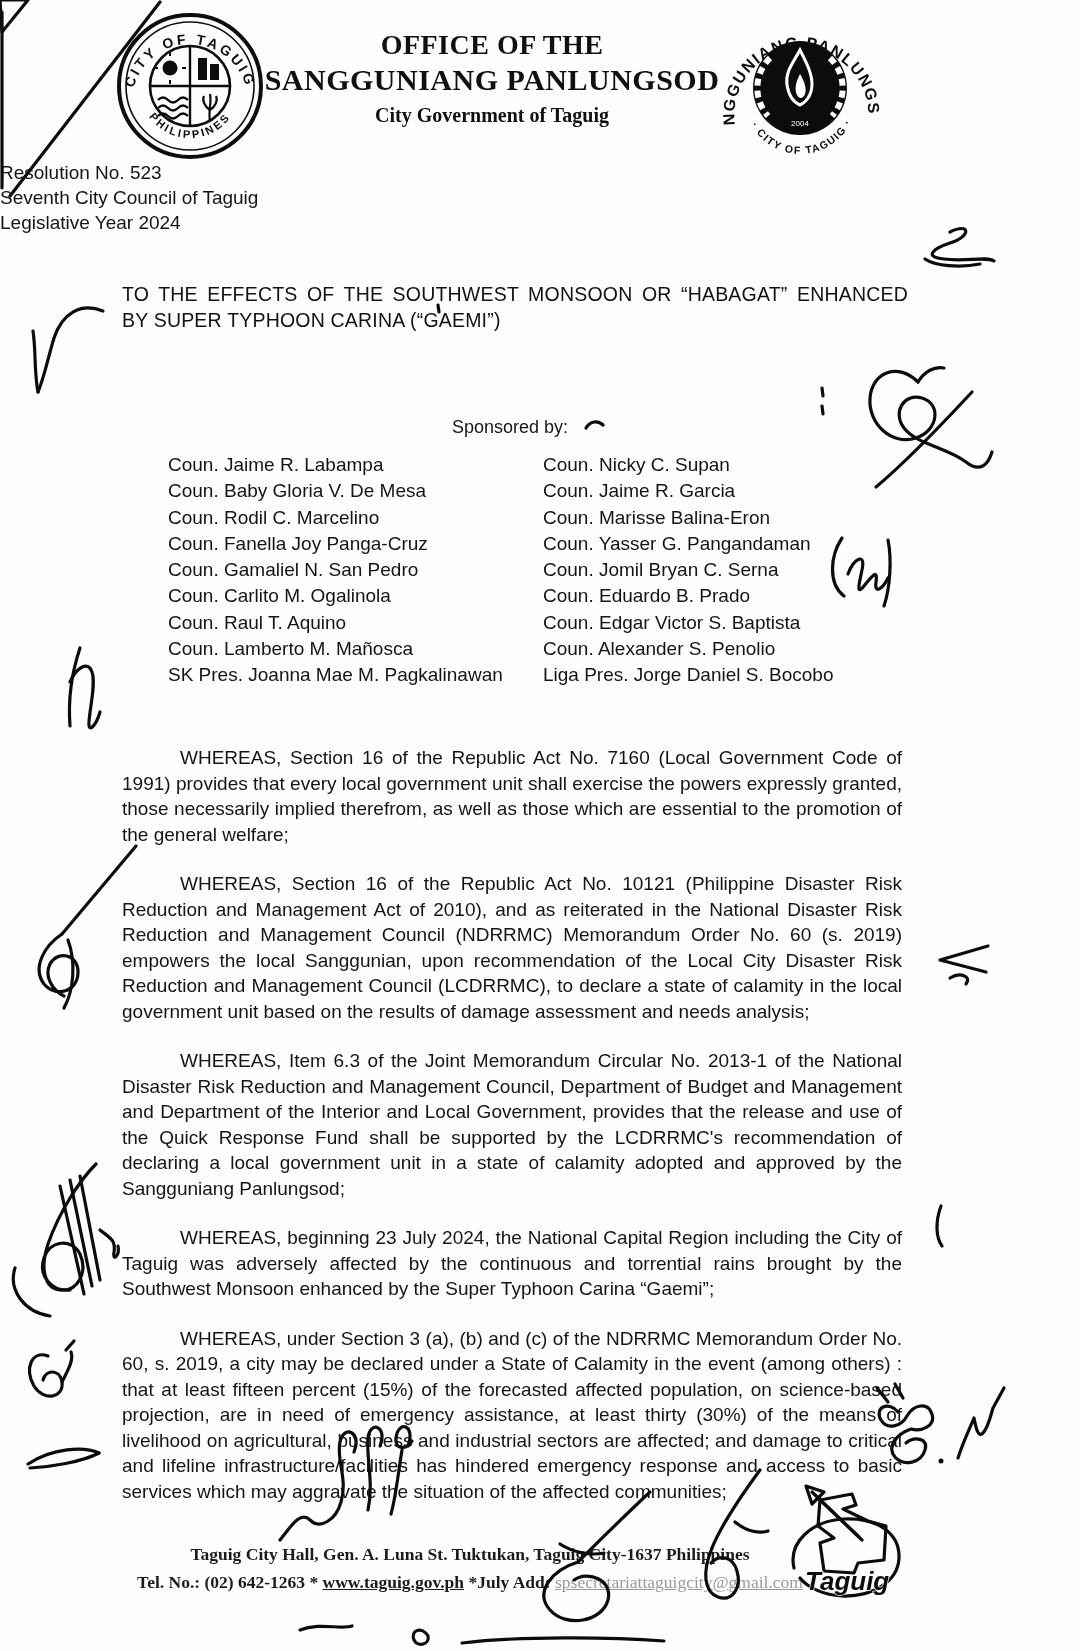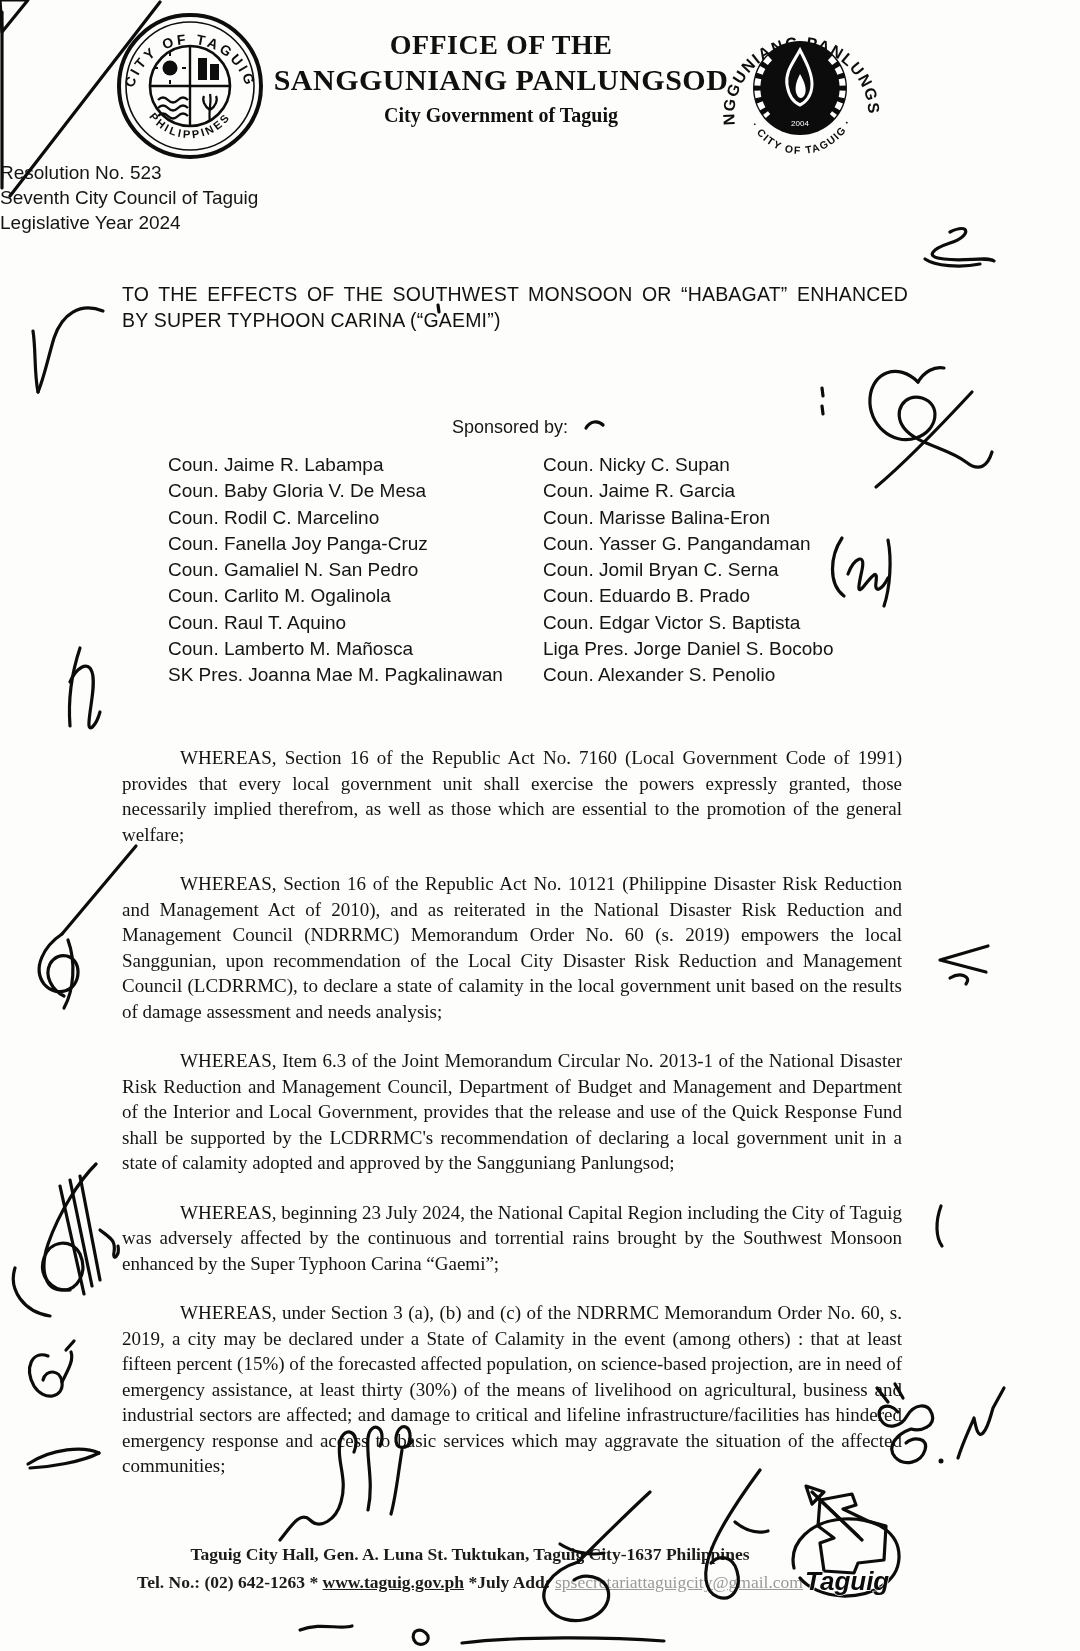--- a/index.html
+++ b/index.html
@@ -3,21 +3,21 @@
 <meta charset="utf-8">
 <style>
   html,body{margin:0;padding:0;background:#6b6b6b;}
   .page{
     position:relative;width:1080px;height:1651px;background:#fdfdfc;
     font-family:"Liberation Sans",sans-serif;color:#161616;overflow:hidden;
     margin:0 auto;
   }
   
   .hdr-text{position:absolute;left:262px;top:28px;width:460px;text-align:center;
-    font-family:"Liberation Serif",serif;font-weight:600;color:#101010;margin-left:9px;}
+    font-family:"Liberation Serif",serif;font-weight:600;color:#101010;}
   .hdr-line1{font-size:28px;line-height:34px;letter-spacing:.5px;}
   .hdr-line2{font-size:30px;line-height:36px;letter-spacing:.5px;}
   .hdr-line3{font-size:20px;line-height:34px;}
   .seal{position:absolute;}
   .seal-left{left:112px;top:10px;}
   .seal-right{left:708px;top:4px;}
   
   .res-block{position:absolute;left:0;top:160px;width:1020px;text-align:left;
     font-size:19px;line-height:25px;color:#151515;}
   
@@ -28,21 +28,21 @@
   
   .sponsored{position:absolute;left:0;top:417px;width:1020px;text-align:center;
     font-size:18px;color:#151515;}
   .sponsors{position:absolute;left:168px;top:452px;width:730px;display:flex;
     font-size:19px;line-height:26.3px;color:#141414;align-items:flex-end;}
   .sp-col-left{width:375px;}
   .sp-col-right{width:355px;}
   
   .body-block{position:absolute;left:122px;top:745px;width:788px;
     font-size:19px;line-height:25.5px;color:#141414;}
-  .body-block p{margin:0 8px 24px 0;text-align:justify;text-indent:58px;font-family:Liberation Serif, serif;}
+  .body-block p{margin:0 8px 24px 0;text-align:justify;text-indent:58px;}
   
   .footer{position:absolute;left:0;top:1540px;width:940px;text-align:center;
     font-family:"Liberation Serif",serif;font-size:17.5px;line-height:28px;
     font-weight:600;color:#1b1b1b;}
   .site{text-decoration:underline;}
   .email{color:#9a9a96;text-decoration:underline;font-weight:500;}
   
   .overlay{position:absolute;left:0;top:0;width:1080px;height:1651px;
     pointer-events:none;z-index:5;}
   .overlay path{fill:none;stroke:#0c0c0c;stroke-width:3.2;
@@ -143,22 +143,22 @@
       <div>SK Pres. Joanna Mae M. Pagkalinawan</div>
     </div>
     <div class="sp-col-right">
       <div>Coun. Nicky C. Supan</div>
       <div>Coun. Jaime R. Garcia</div>
       <div>Coun. Marisse Balina-Eron</div>
       <div>Coun. Yasser G. Pangandaman</div>
       <div>Coun. Jomil Bryan C. Serna</div>
       <div>Coun. Eduardo B. Prado</div>
       <div>Coun. Edgar Victor S. Baptista</div>
+      <div>Coun. Alexander S. Penolio</div>
       <div>Liga Pres. Jorge Daniel S. Bocobo</div>
-      <div>Coun. Alexander S. Penolio</div>
     </div>
   </div>
 
   <div class="body-block">
     <p>WHEREAS, Section 16 of the Republic Act No. 7160 (Local Government Code of 1991) provides that every local government unit shall exercise the powers expressly granted, those necessarily implied therefrom, as well as those which are essential to the promotion of the general welfare;</p>
     <p>WHEREAS, Section 16 of the Republic Act No. 10121 (Philippine Disaster Risk Reduction and Management Act of 2010), and as reiterated in the National Disaster Risk Reduction and Management Council (NDRRMC) Memorandum Order No. 60 (s. 2019) empowers the local Sanggunian, upon recommendation of the Local City Disaster Risk Reduction and Management Council (LCDRRMC), to declare a state of calamity in the local government unit based on the results of damage assessment and needs analysis;</p>
     <p>WHEREAS, Item 6.3 of the Joint Memorandum Circular No. 2013-1 of the National Disaster Risk Reduction and Management Council, Department of Budget and Management and Department of the Interior and Local Government, provides that the release and use of the Quick Response Fund shall be supported by the LCDRRMC's recommendation of declaring a local government unit in a state of calamity adopted and approved by the Sangguniang Panlungsod;</p>
     <p>WHEREAS, beginning 23 July 2024, the National Capital Region including the City of Taguig was adversely affected by the continuous and torrential rains brought by the Southwest Monsoon enhanced by the Super Typhoon Carina “Gaemi”;</p>
     <p>WHEREAS, under Section 3 (a), (b) and (c) of the NDRRMC Memorandum Order No. 60, s. 2019, a city may be declared under a State of Calamity in the event (among others) : that at least fifteen percent (15%) of the forecasted affected population, on science-based projection, are in need of emergency assistance, at least thirty (30%) of the means of livelihood on agricultural, business and industrial sectors are affected; and damage to critical and lifeline infrastructure/facilities has hindered emergency response and access to basic services which may aggravate the situation of the affected communities;</p>
   </div>

